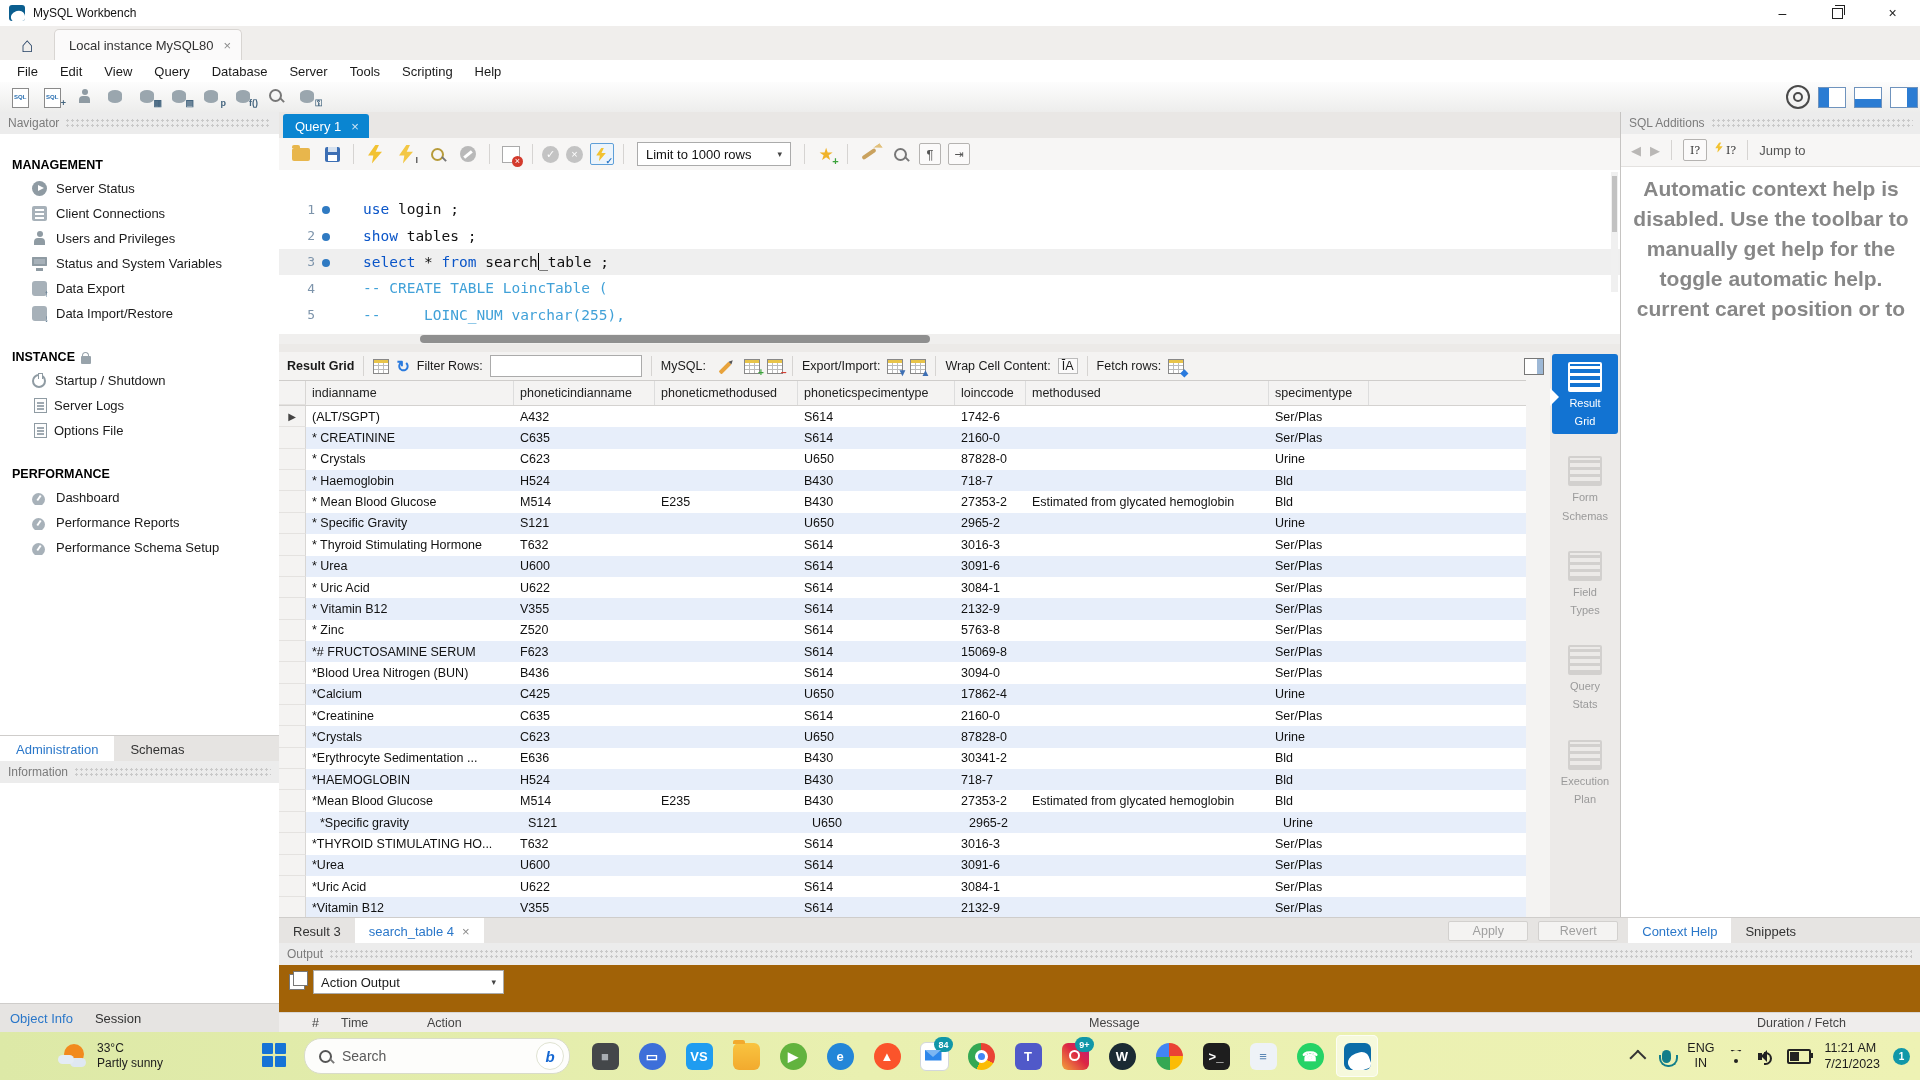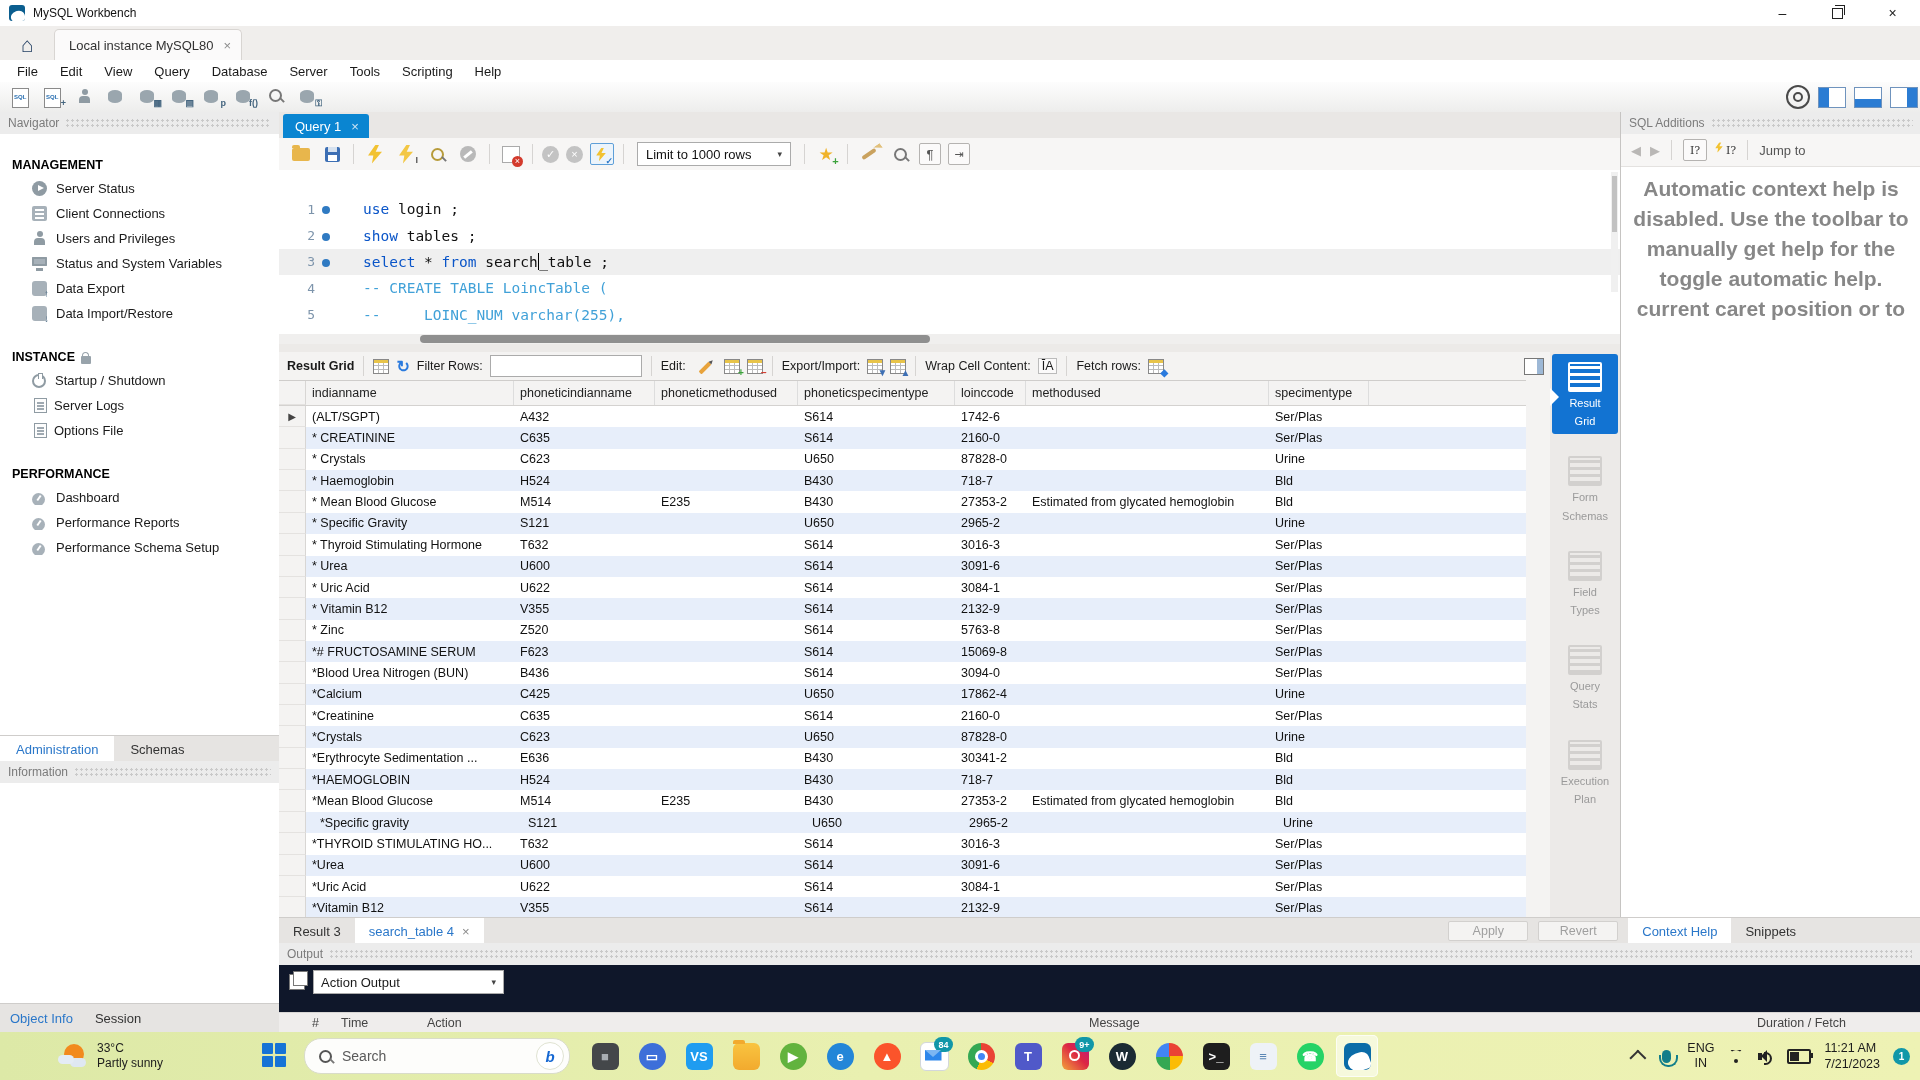--- a/index.html
+++ b/index.html
@@ -155,21 +155,21 @@
   .ss-btn .ss-ico{width:30px;height:26px;border:2px solid #d2d0ce;border-radius:2px;background:repeating-linear-gradient(0deg,#d2d0ce 0 3px,transparent 3px 7px);}
   .ss-btn.active{background:#1273d2;color:#fff;}
   .ss-btn.active .ss-ico{border-color:#fff;background:repeating-linear-gradient(0deg,#fff 0 3px,transparent 3px 7px);}
   .ss-btn.active:before{content:"";position:absolute;left:-2px;top:34px;border-left:9px solid #fff;border-top:9px solid transparent;border-bottom:9px solid transparent;}
   
   .bottomstrip{left:279px;top:917px;width:1641px;height:26px;background:#e6e4e2;border-top:1px solid #cfcdcb;display:flex;align-items:center;}
   .bs-tab{height:100%;display:flex;align-items:center;gap:8px;padding:0 14px;font-size:13px;color:#333;}
   .bs-tab.active{background:#fff;color:#2a77c9;}
   .bs-btn{width:80px;height:20px;background:#f4f3f2;border:1px solid #d2d0ce;border-radius:2px;color:#9f9f9f;font-size:12.5px;display:flex;align-items:center;justify-content:center;}
   
-  .outputarea{left:279px;top:943px;width:1641px;height:89px;background:#0f172a;overflow:hidden;}
+  .outputarea{left:279px;top:943px;width:1641px;height:89px;background:#a16207;overflow:hidden;}
   .out-toolbar{position:absolute;left:0;top:22px;right:0;height:34px;display:flex;align-items:center;gap:8px;padding-left:10px;}
   .copies{width:14px;height:14px;border:1px solid #777;background:#fff;position:relative;}
   .copies:before{content:"";position:absolute;left:3px;top:-4px;width:13px;height:13px;border:1px solid #777;background:#fff;}
   .action-dd{width:175px;height:22px;background:#fff;border:1px solid #ababab;display:flex;align-items:center;justify-content:space-between;padding:0 7px;font-size:13px;}
   .action-dd .car{font-size:9px;color:#444;}
   .out-cols{position:absolute;left:0;top:69px;right:0;height:20px;background:#efedec;border-top:1px solid #d8d6d4;overflow:hidden;}
   .out-col{position:absolute;top:3px;font-size:12.5px;color:#444;white-space:nowrap;}
   
   .sqladd{left:1620px;top:112px;width:300px;height:805px;background:#fff;border-left:1px solid #c6c4c2;overflow:hidden;}
   .sa-toolbar{position:absolute;left:0;top:22px;right:0;height:32px;background:#f7f6f5;display:flex;align-items:center;gap:9px;padding-left:10px;border-bottom:1px solid #e4e2e0;}
@@ -492,21 +492,21 @@
     <div class="splitter"></div>
 
     <div class="gridtoolbar">
       <span class="gt-label">Result Grid</span>
       <span class="et-sep"></span>
       <span class="minitable"></span>
       <span class="refresh">↻</span>
       <span class="gt-plain">Filter Rows:</span>
       <span class="filter-input"></span>
       <span class="et-sep"></span>
-      <span class="gt-plain">Edit:</span>
+      <span class="gt-plain">MySQL:</span>
       <span class="et-ico">
           <span class="pencil"></span>
         </span>
       <span class="minitable">
           <span class="mt-mark" style="color:#3ca33c;">+</span>
         </span>
       <span class="minitable">
           <span class="mt-mark" style="color:#d33a2c;">−</span>
         </span>
       <span class="et-sep"></span>

